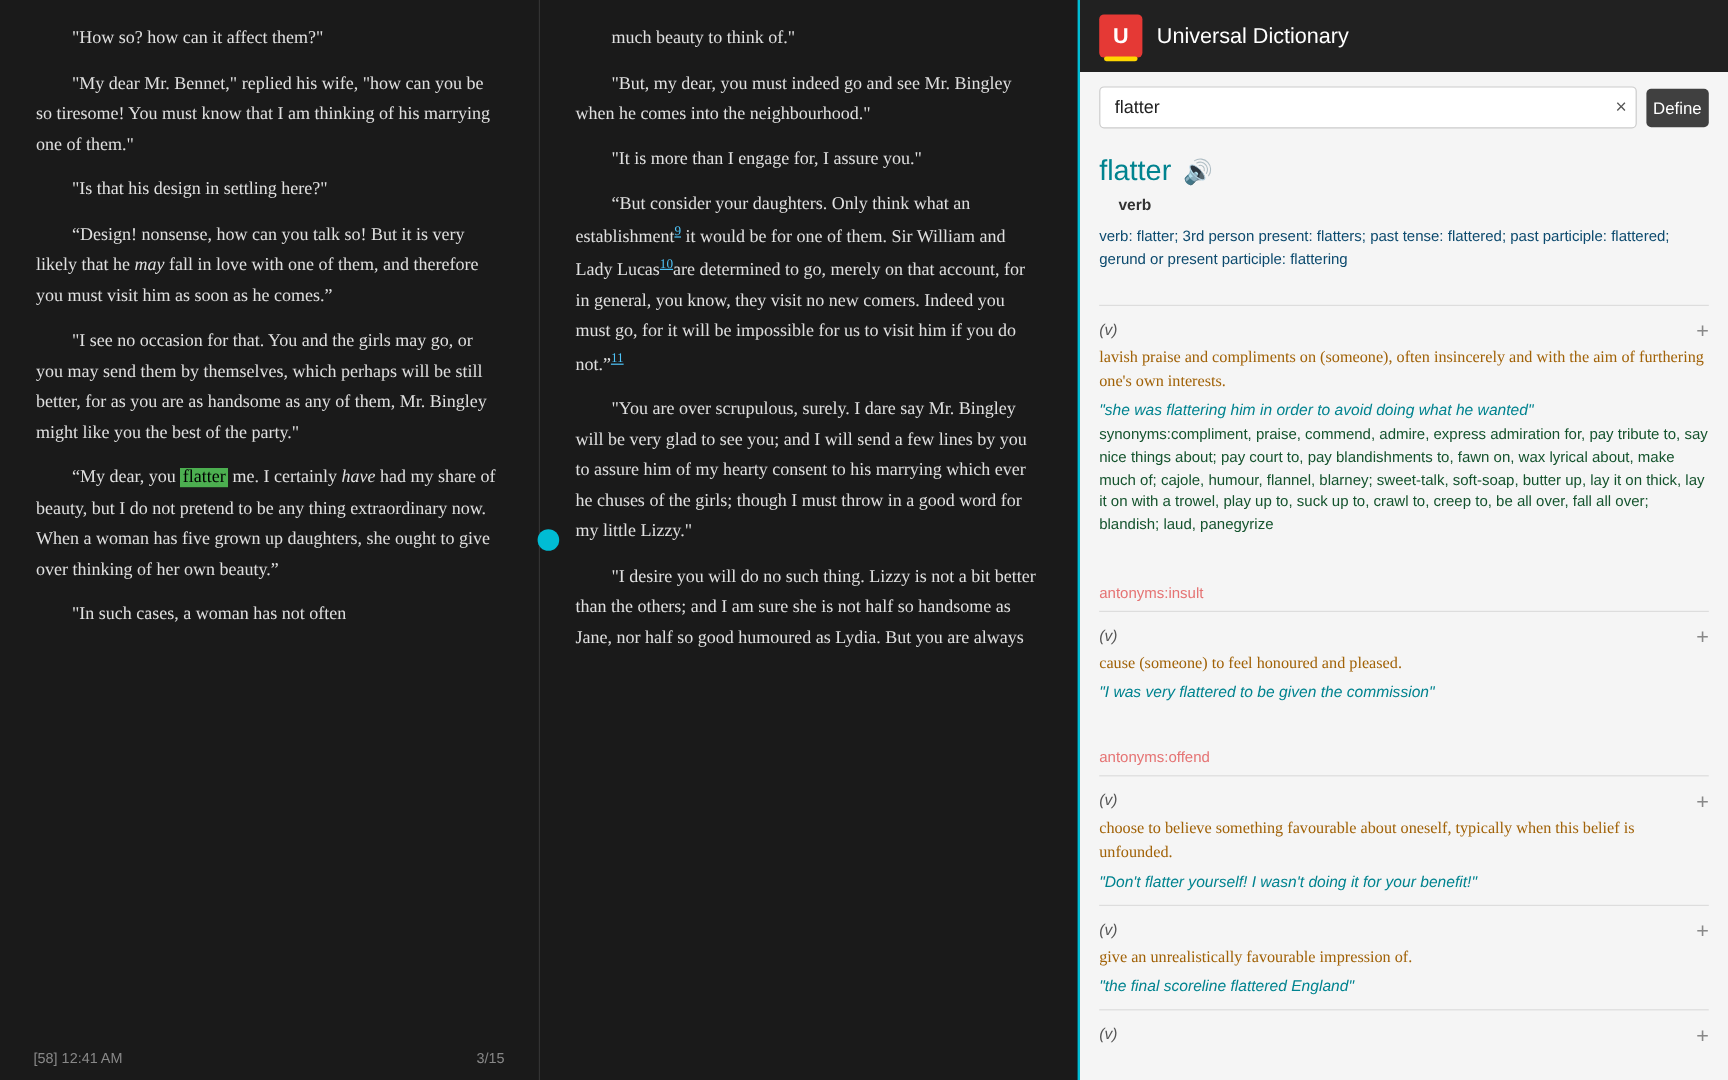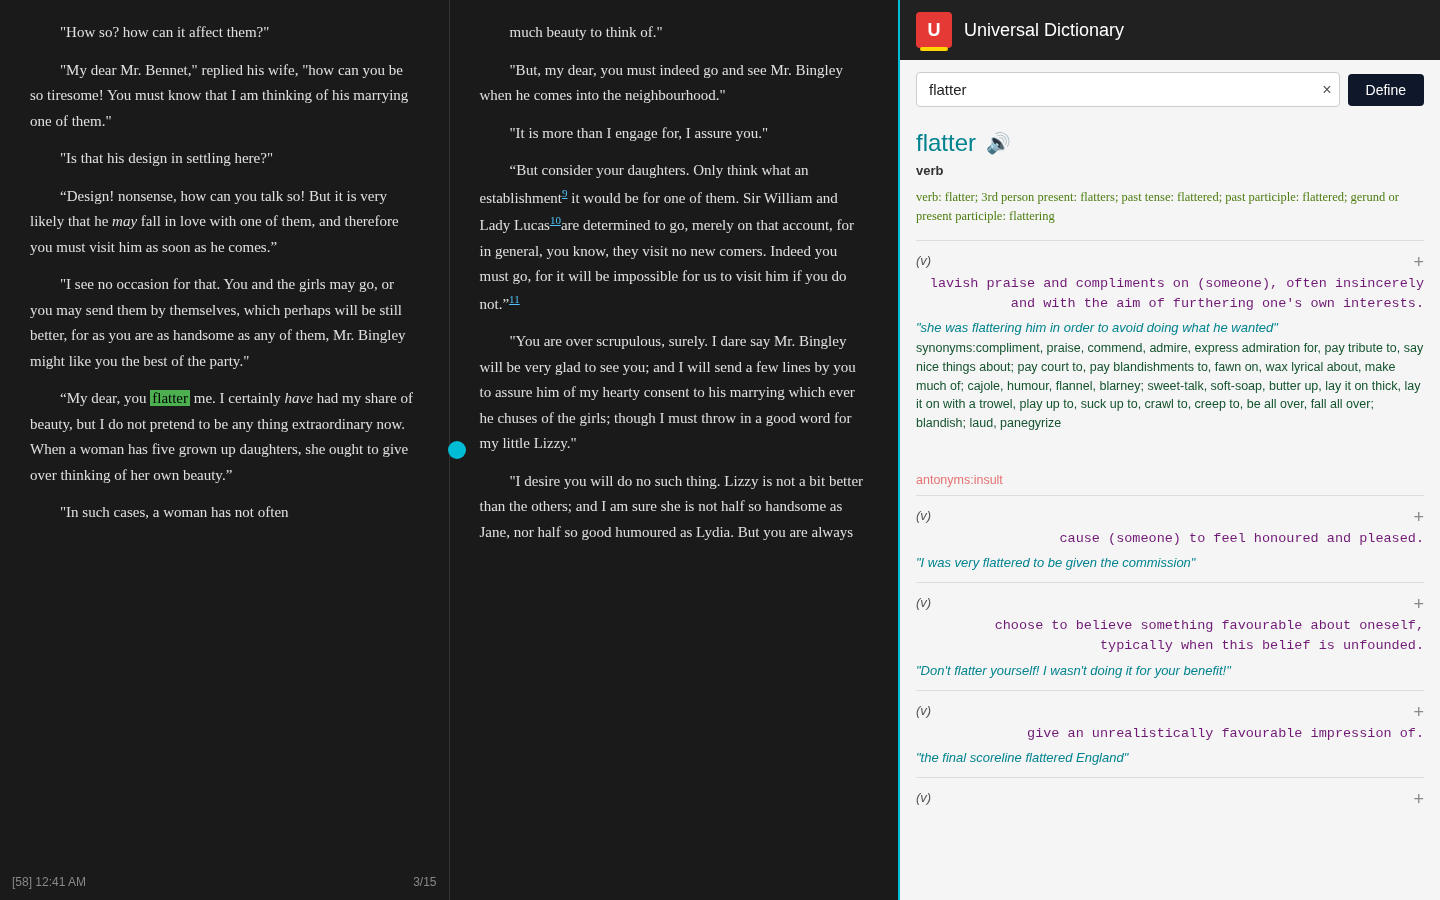--- a/index.html
+++ b/index.html
@@ -54,21 +54,21 @@
     em { font-style: italic; }
 
     .page-footer {
       position: absolute;
       bottom: 8px;
       left: 0;
       right: 0;
       display: flex;
       justify-content: space-between;
       align-items: center;
-      padding: 0 12px;
+      padding: 0 28px;
       color: #888;
       font-family: Arial, sans-serif;
       font-size: 12px;
     }
 
     
     .divider-handle {
       position: absolute;
       left: 448px;
       top: 50%;
@@ -164,22 +164,22 @@
       right: 8px;
       background: none;
       border: none;
       color: #555;
       font-size: 16px;
       cursor: pointer;
       line-height: 1;
     }
 
     .define-btn {
-      padding: 8px 18px;
-      background: #0f172a;
+      padding: 8px 6px;
+      background: #404040;
       color: white;
       border: none;
       border-radius: 4px;
       font-size: 14px;
       font-family: Arial, sans-serif;
       cursor: pointer;
       font-weight: 500;
     }
 
     .dict-content {
@@ -208,33 +208,34 @@
       cursor: pointer;
       color: #555;
     }
 
     .word-meta {
       font-size: 13px;
       color: #555;
       font-family: Arial, sans-serif;
       margin-bottom: 10px;
       font-style: italic;
+      margin-left: 16px;
     }
 
     .word-meta span.pos {
       font-style: normal;
       font-weight: bold;
       color: #333;
     }
 
     .inflections {
       font-size: 12.5px;
-      color: #4d7c0f;
-      font-family: Liberation Serif, serif;
-      margin-bottom: 14px;
+      color: #0c4a6e;
+      font-family: Liberation Sans, sans-serif;
+      margin-bottom: 28px;
       line-height: 1.5;
     }
 
     .definition-block {
       border-top: 1px solid #ddd;
       padding: 12px 0 8px;
       position: relative;
     }
 
     .def-pos {
@@ -252,25 +253,24 @@
       color: #888;
       font-size: 18px;
       cursor: pointer;
       background: none;
       border: none;
       line-height: 1;
     }
 
     .def-text {
       font-size: 13.5px;
-      color: #701a75;
-      font-family: Liberation Mono, monospace;
+      color: #a16207;
+      font-family: Liberation Serif, serif;
       line-height: 1.5;
       margin-bottom: 6px;
-      text-align: right;
     }
 
     .def-example {
       font-size: 13px;
       color: #00838f;
       font-family: Arial, sans-serif;
       font-style: italic;
       margin-bottom: 4px;
     }
 
@@ -361,20 +361,21 @@
       <div class="def-example">"she was flattering him in order to avoid doing what he wanted"</div>
       <div class="def-synonyms">synonyms:compliment, praise, commend, admire, express admiration for, pay tribute to, say nice things about; pay court to, pay blandishments to, fawn on, wax lyrical about, make much of; cajole, humour, flannel, blarney; sweet-talk, soft-soap, butter up, lay it on thick, lay it on with a trowel, play up to, suck up to, crawl to, creep to, be all over, fall all over; blandish; laud, panegyrize</div>
       <div class="def-antonyms">antonyms:insult</div>
     </div>
 
     <div class="definition-block">
       <div class="def-pos">(v)</div>
       <button class="def-plus">+</button>
       <div class="def-text">cause (someone) to feel honoured and pleased.</div>
       <div class="def-example">"I was very flattered to be given the commission"</div>
+      <div class="def-antonyms">antonyms:offend</div>
     </div>
 
     <div class="definition-block">
       <div class="def-pos">(v)</div>
       <button class="def-plus">+</button>
       <div class="def-text">choose to believe something favourable about oneself, typically when this belief is unfounded.</div>
       <div class="def-example">"Don't flatter yourself! I wasn't doing it for your benefit!"</div>
     </div>
 
     <div class="definition-block">

